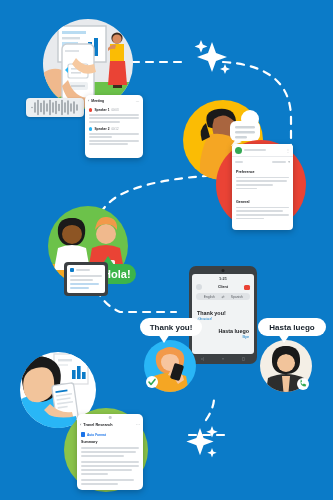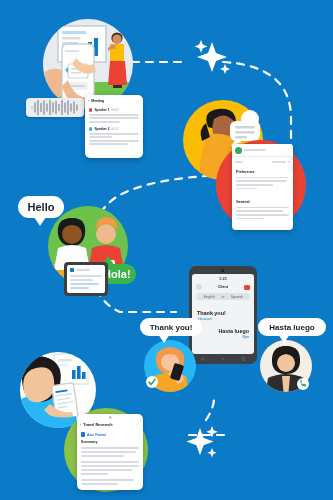--- a/index.html
+++ b/index.html
@@ -220,24 +220,20 @@
 
       <circle cx="62" cy="32" r="10" fill="#f0b98d"></circle>
       <path d="M51 28 q2 -14 12 -13 q11 1 10 13 q-4 -6 -11 -6 q-7 0 -11 6 z" fill="#f2994a"></path>
       <path d="M48 46 q14 -6 28 0 l4 22 h-36 z" fill="#ea4335"></path>
 
       <path d="M24 54 h8 l-1 7 l-3 2 v5 h-1 v-5 l-3 -2 z" fill="#ffffff" opacity=".9"></path>
       <rect x="62" y="58" width="9" height="10" rx="1.5" fill="#ffffff" opacity=".9"></rect>
     </g>
   </svg>
 
-  <div class="bubble white" style="left:18px;top:196px;width:46px;height:22px;font-size:11px;">
-    <span>Hello</span>
-    <span class="tail" style="left:16px;bottom:-8px;"></span>
-  </div>
 
   <div class="bubble green" style="left:94px;top:264px;width:42px;height:20px;font-size:11px;">
     <span>¡Hola!</span>
     <span class="tail" style="left:8px;top:-8px;border-top:none;border-bottom:9px solid #3cb44a;"></span>
   </div>
 
   <div class="abs" style="left:64px;top:262px;width:44px;height:34px;background:#3c4043;border-radius:4px;">
     <div style="position:absolute;left:3px;top:3px;right:3px;bottom:3px;background:#ffffff;border-radius:2px;padding:3px;box-sizing:border-box;">
       <div style="display:flex;align-items:center;gap:2px;">
         <span style="width:4px;height:4px;border-radius:1px;background:#0b7bc8;display:inline-block;"></span>

